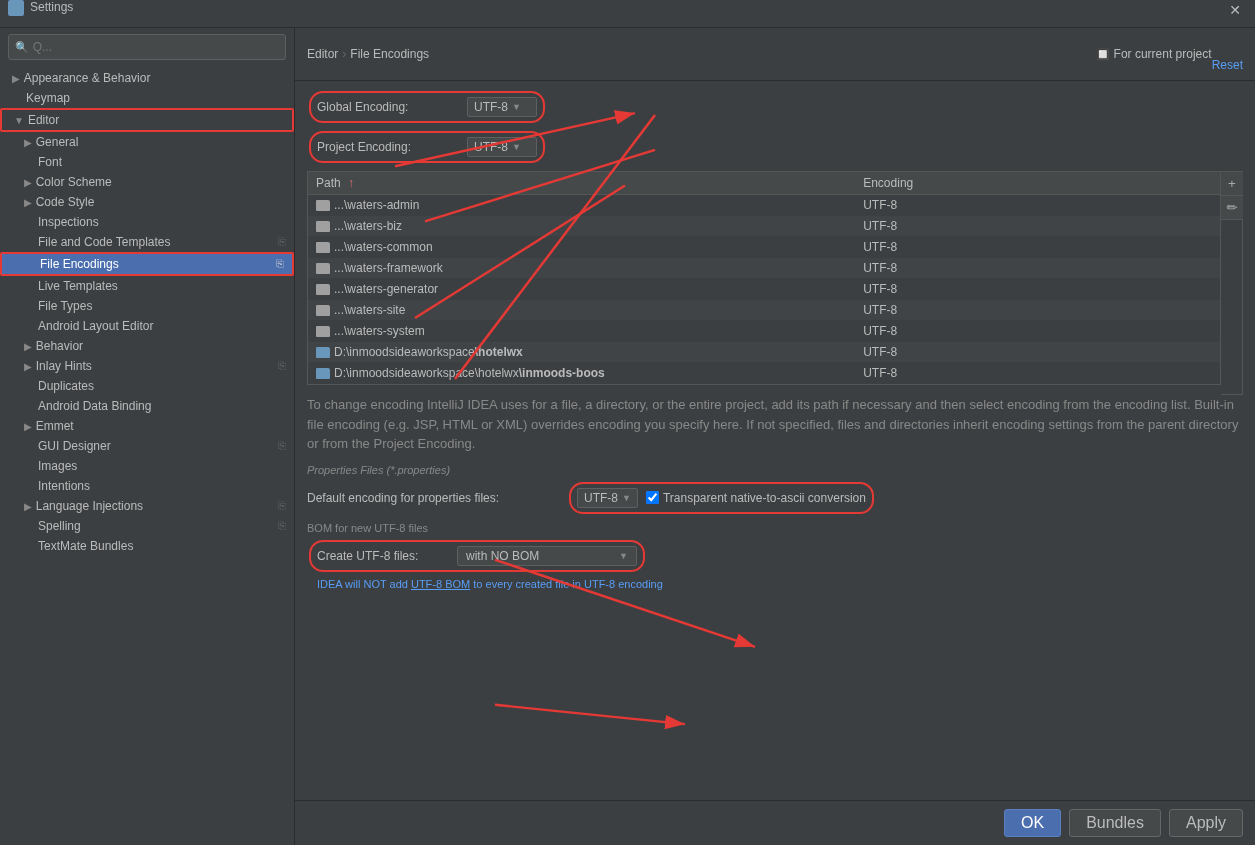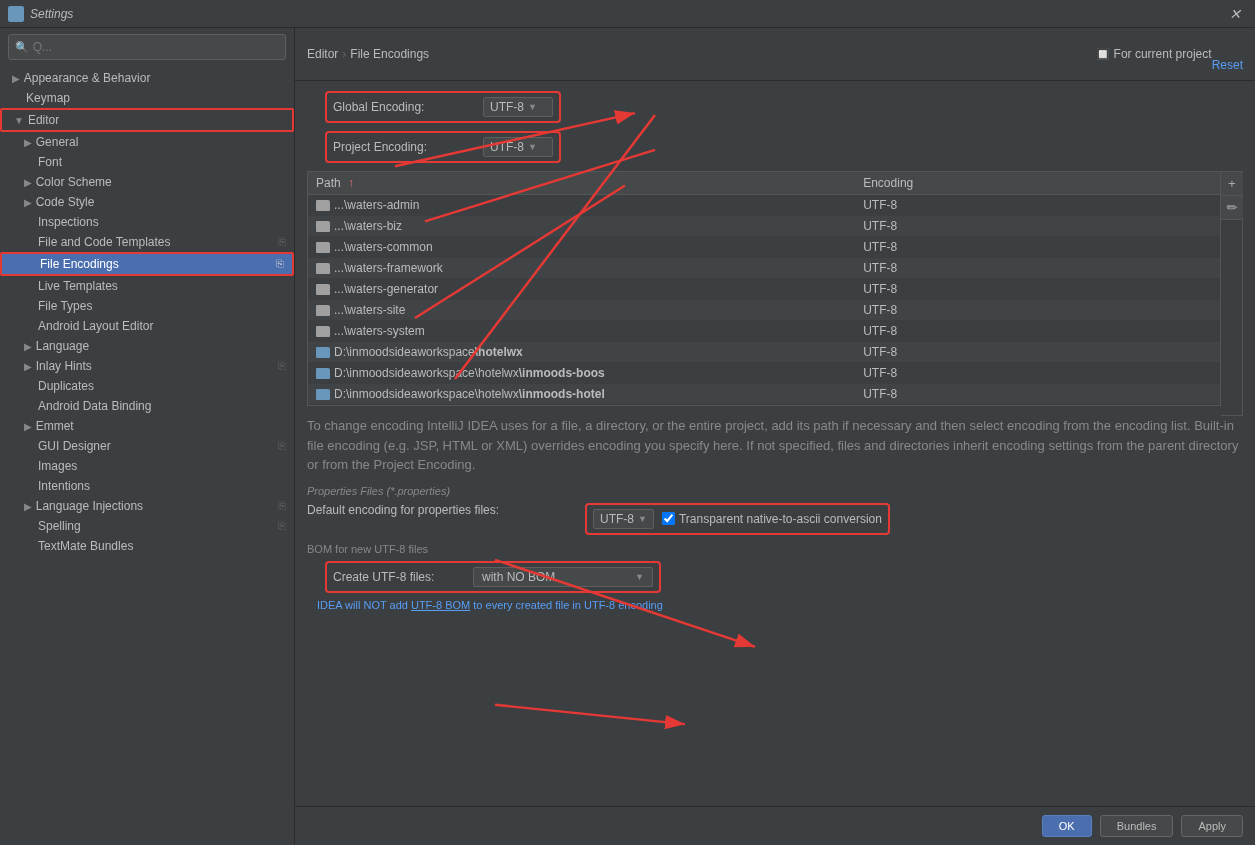--- a/index.html
+++ b/index.html
@@ -16,24 +16,22 @@
       width: 1255px;
       height: 845px;
       background: #3c3f41;
       display: flex;
       flex-direction: column;
     }
     .title-bar {
       background: #3c3f41;
       height: 28px;
       display: flex;
-      align-items: center;
       padding: 0 8px;
       border-bottom: 1px solid #2b2b2b;
-      font-style: italic;
     }
     .title-bar-icon {
       width: 16px;
       height: 16px;
       margin-right: 6px;
       background: #6897bb;
       border-radius: 2px;
     }
     .title-bar-title {
       color: #bbbbbb;
@@ -174,25 +172,25 @@
       align-items: center;
       min-width: 70px;
     }
     .encoding-select-arrow {
       margin-left: 4px;
       font-size: 9px;
       color: #888;
     }
     .red-box {
       border: 2px solid #e53935;
-      border-radius: 4px;
+      border-radius: 14px;
       padding: 4px 6px;
       display: inline-flex;
       align-items: center;
-      margin-left: 18px;
+      margin-left: 2px;
     }
     
     .file-table-wrapper {
       border: 1px solid #555;
       margin-bottom: 10px;
       overflow: hidden;
     }
     .file-table {
       width: 100%;
       border-collapse: collapse;
@@ -269,20 +267,21 @@
       line-height: 1.5;
     }
     .section-title {
       color: #888;
       font-size: 11px;
       margin-bottom: 6px;
       font-style: italic;
     }
     .props-row {
       display: flex;
+      align-items: center;
       margin-bottom: 8px;
     }
     .props-label {
       min-width: 260px;
       color: #bbbbbb;
       font-size: 12px;
     }
     .bom-section {
       margin-top: 8px;
     }
@@ -323,21 +322,21 @@
       display: flex;
       align-items: center;
       justify-content: flex-end;
       padding: 8px 12px;
       border-top: 1px solid #2b2b2b;
       background: #3c3f41;
       gap: 8px;
     }
     .btn {
       padding: 4px 16px;
-      font-size: 11px;
+      font-size: 16px;
       cursor: pointer;
       border-radius: 3px;
       border: 1px solid #666;
       background: #45494a;
       color: #bbbbbb;
     }
     .btn-primary {
       background: #4b6eaf;
       border-color: #5a7fbf;
       color: #ffffff;
@@ -439,21 +438,21 @@
           <span>File Types</span>
         </div>
 
         <div class="tree-item tree-item-indent-1">
           <span style="margin-right:14px;"></span>
           <span>Android Layout Editor</span>
         </div>
 
         <div class="tree-item tree-item-indent-1">
           <span class="arrow">▶</span>
-          <span>Language</span>
+          <span>Behavior</span>
         </div>
 
         <div class="tree-item tree-item-indent-1">
           <span class="arrow">▶</span>
           <span>Inlay Hints</span>
           <span class="copy-icon" style="margin-left:auto;color:#666;font-size:10px;">⎘</span>
         </div>
 
         <div class="tree-item tree-item-indent-1">
           <span style="margin-right:14px;"></span>
@@ -587,24 +586,20 @@
                     <td>UTF-8</td>
                   </tr>
                   <tr class="alt">
                     <td><span class="folder-icon folder-icon-blue"></span><span>D:\inmoodsideaworkspace</span><span style="font-weight: bold;">\hotelwx</span></td>
                     <td>UTF-8</td>
                   </tr>
                   <tr>
                     <td><span class="folder-icon folder-icon-blue"></span><span>D:\inmoodsideaworkspace\hotelwx</span><span style="font-weight: bold;">\inmoods-boos</span></td>
                     <td>UTF-8</td>
                   </tr>
-                  <tr class="alt">
-                    <td><span class="folder-icon folder-icon-blue"></span><span>D:\inmoodsideaworkspace\hotelwx</span><span style="font-weight: bold;">\inmoods-hotel</span></td>
-                    <td>UTF-8</td>
-                  </tr>
                 </tbody>
             </table>
           </div>
 
           <div style="display:flex;flex-direction:column;border:1px solid #555;border-left:none;width:22px;">
             <button class="table-add-btn" style="border:none;background:#45494a;border-bottom:1px solid #555;padding:4px;color:#aaa;cursor:pointer;">+</button>
             <button class="table-edit-btn" style="border:none;background:#45494a;border-bottom:1px solid #555;padding:4px;color:#aaa;cursor:pointer;">✏</button>
           </div>
         </div>
 

